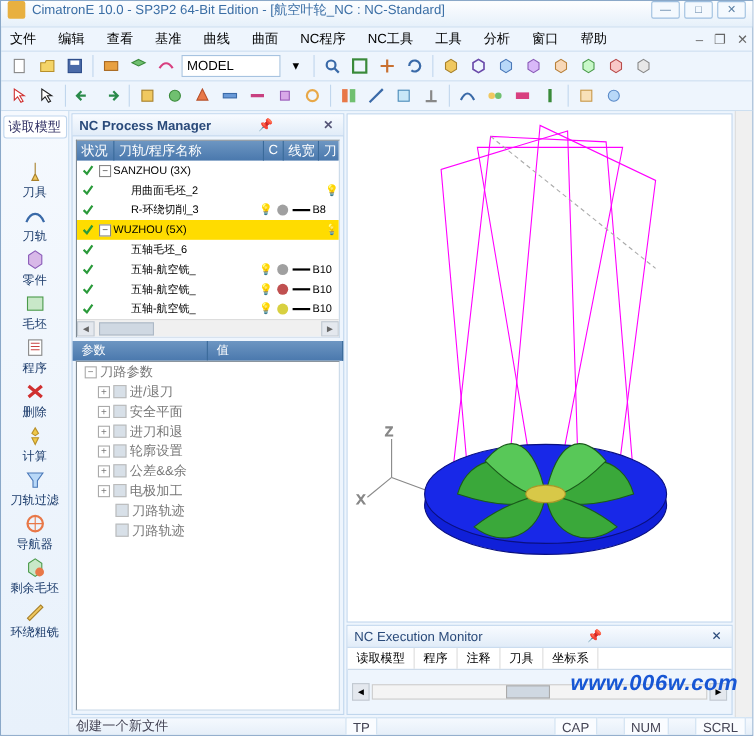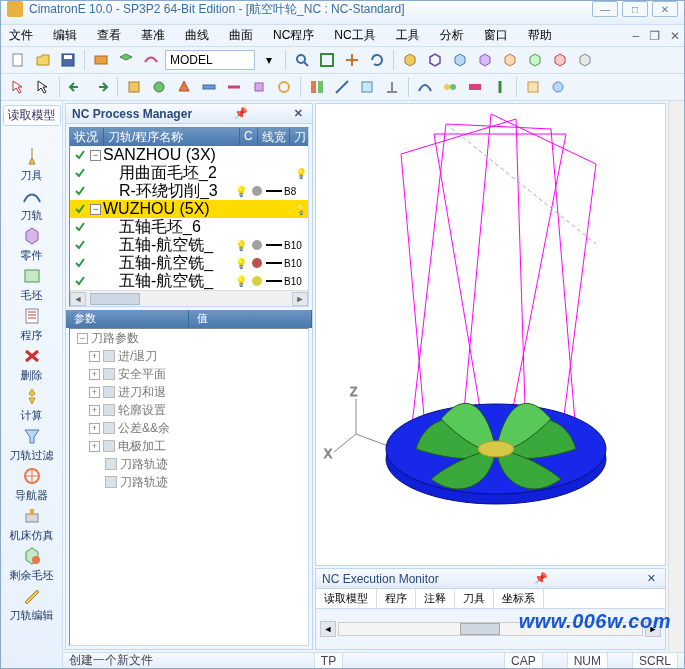--- a/index.html
+++ b/index.html
@@ -42,21 +42,21 @@
 
 .tree { flex:0 0 auto; background:#fff; border:1px inset #c8d8e8; margin:3px; overflow:hidden; }
 .treehdr { background:linear-gradient(#6d96c2,#4a78ad); color:#fff; display:flex; height:18px; font-size:11px; }
 .treehdr span { border-right:1px solid #3a6a9a; padding:1px 4px; white-space:nowrap; }
 .treehdr .c1{width:34px;} .treehdr .c2{flex:1;} .treehdr .c3{width:18px;} .treehdr .c4{width:32px;} .treehdr .c5{width:18px;border-right:none;}
 .trow { display:flex; align-items:center; height:18px; padding-left:4px; gap:2px; }
 .trow.sel { background:#ffdc00; }
 .trow .chk{width:12px;height:12px;display:inline-block;}
 .trow .exp{width:11px;height:11px;border:1px solid #888;background:#fff;display:inline-flex;align-items:center;justify-content:center;font-size:9px;line-height:1;color:#444;}
 .trow .ind{display:inline-block;}
-.trow .nm{flex:1;font-size:16px;white-space:nowrap;overflow:hidden;}
+.trow .nm{flex:1;font-size:10px;white-space:nowrap;overflow:hidden;}
 .trow .dot{width:10px;height:10px;border-radius:50%;margin:0 2px;}
 .trow .bar{width:16px;height:2px;background:#000;}
 .trow .bc{font-size:10px;width:24px;}
 .hsb{height:16px;background:#f0f0f0;border-top:1px solid #ddd;display:flex;align-items:center;}
 .hsb .th{width:50px;height:12px;background:#cfd8e2;border:1px solid #adb9c6;margin-left:4px;}
 .hsb .ar{width:16px;height:14px;background:#e4e8ee;border:1px solid #c0c8d0;display:flex;align-items:center;justify-content:center;font-size:9px;color:#666;}
 
 .selrow{display:flex;background:#e8f0fa;border-top:1px solid #c0d6ed;border-bottom:1px solid #c0d6ed;padding:2px 4px;}
 .selrow .col{flex:1;}
 .selrow .lbl{font-size:11px;color:#555;}
@@ -369,30 +369,26 @@
             <path d="M11 3l3 5-3 2-3-2z M8 12l6 0-3 6z" fill="#f0c848" stroke="#b8902a"></path>
           </svg><div class="lbl">计算</div></div>
    <div class="sideitem"><svg class="si" viewBox="0 0 22 20">
             <path d="M4 4h14l-5 7v6h-4v-6z" fill="#b8d8f8" stroke="#4a78b8"></path>
           </svg><div class="lbl">刀轨过滤</div></div>
    <div class="sideitem"><svg class="si" viewBox="0 0 22 20">
             <circle cx="11" cy="10" r="7" fill="none" stroke="#e87848" stroke-width="2"></circle>
             <path d="M11 3v14M4 10h14" stroke="#e87848"></path>
           </svg><div class="lbl">导航器</div></div>
    <div class="sideitem"><svg class="si" viewBox="0 0 22 20">
-            <rect x="5" y="8" width="12" height="8" fill="#d8d8d8" stroke="#888"></rect>
-            <rect x="9" y="3" width="4" height="6" fill="#e8a848"></rect>
-          </svg><div class="lbl">机床仿真</div></div>
-   <div class="sideitem"><svg class="si" viewBox="0 0 22 20">
             <path d="M5 6l6-4 6 4v8l-6 4-6-4z" fill="#c8e8c8" stroke="#4a9a4a"></path>
             <circle cx="15" cy="14" r="4" fill="#e87848"></circle>
           </svg><div class="lbl">剩余毛坯</div></div>
    <div class="sideitem"><svg class="si" viewBox="0 0 22 20">
             <path d="M4 16L16 4l2 2L6 18z" fill="#f0c860" stroke="#a8802a"></path>
-          </svg><div class="lbl">刀轨编辑</div></div>
+          </svg><div class="lbl">环绕粗铣</div></div>
   </div>
 
   <div class="main">
    <div class="workrow">
 
     <div class="ncpanel">
      <div class="panelhdr">
       <span>NC Process Manager</span>
       <span class="pin">📌</span>
       <span class="pin">✕</span>

